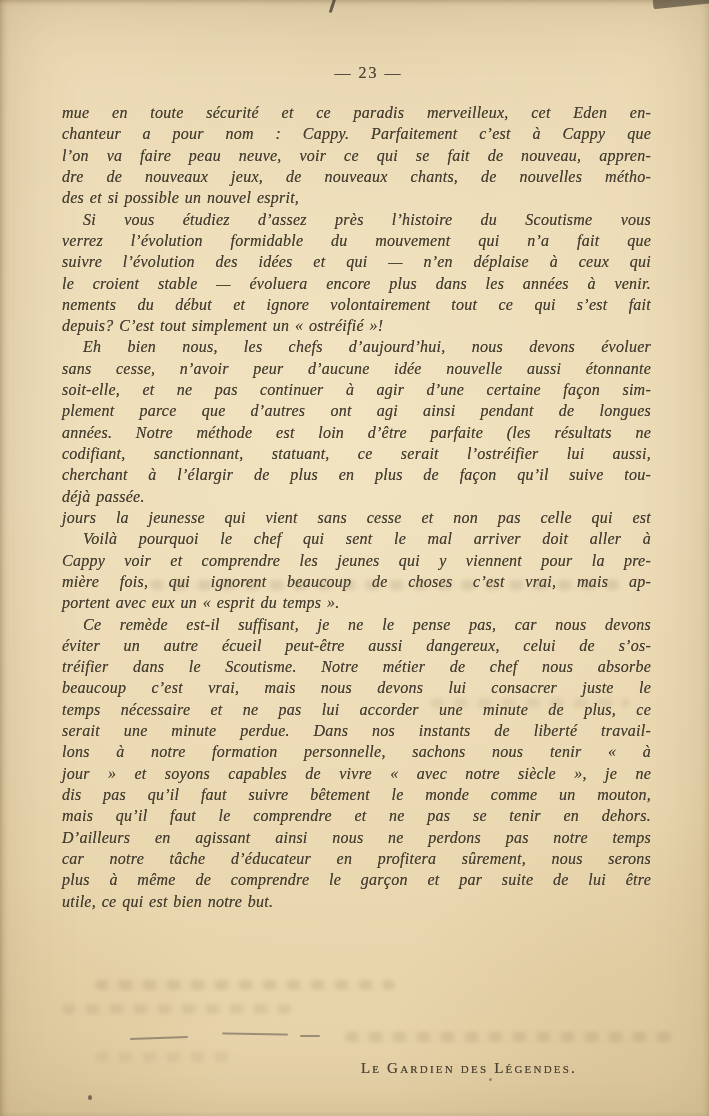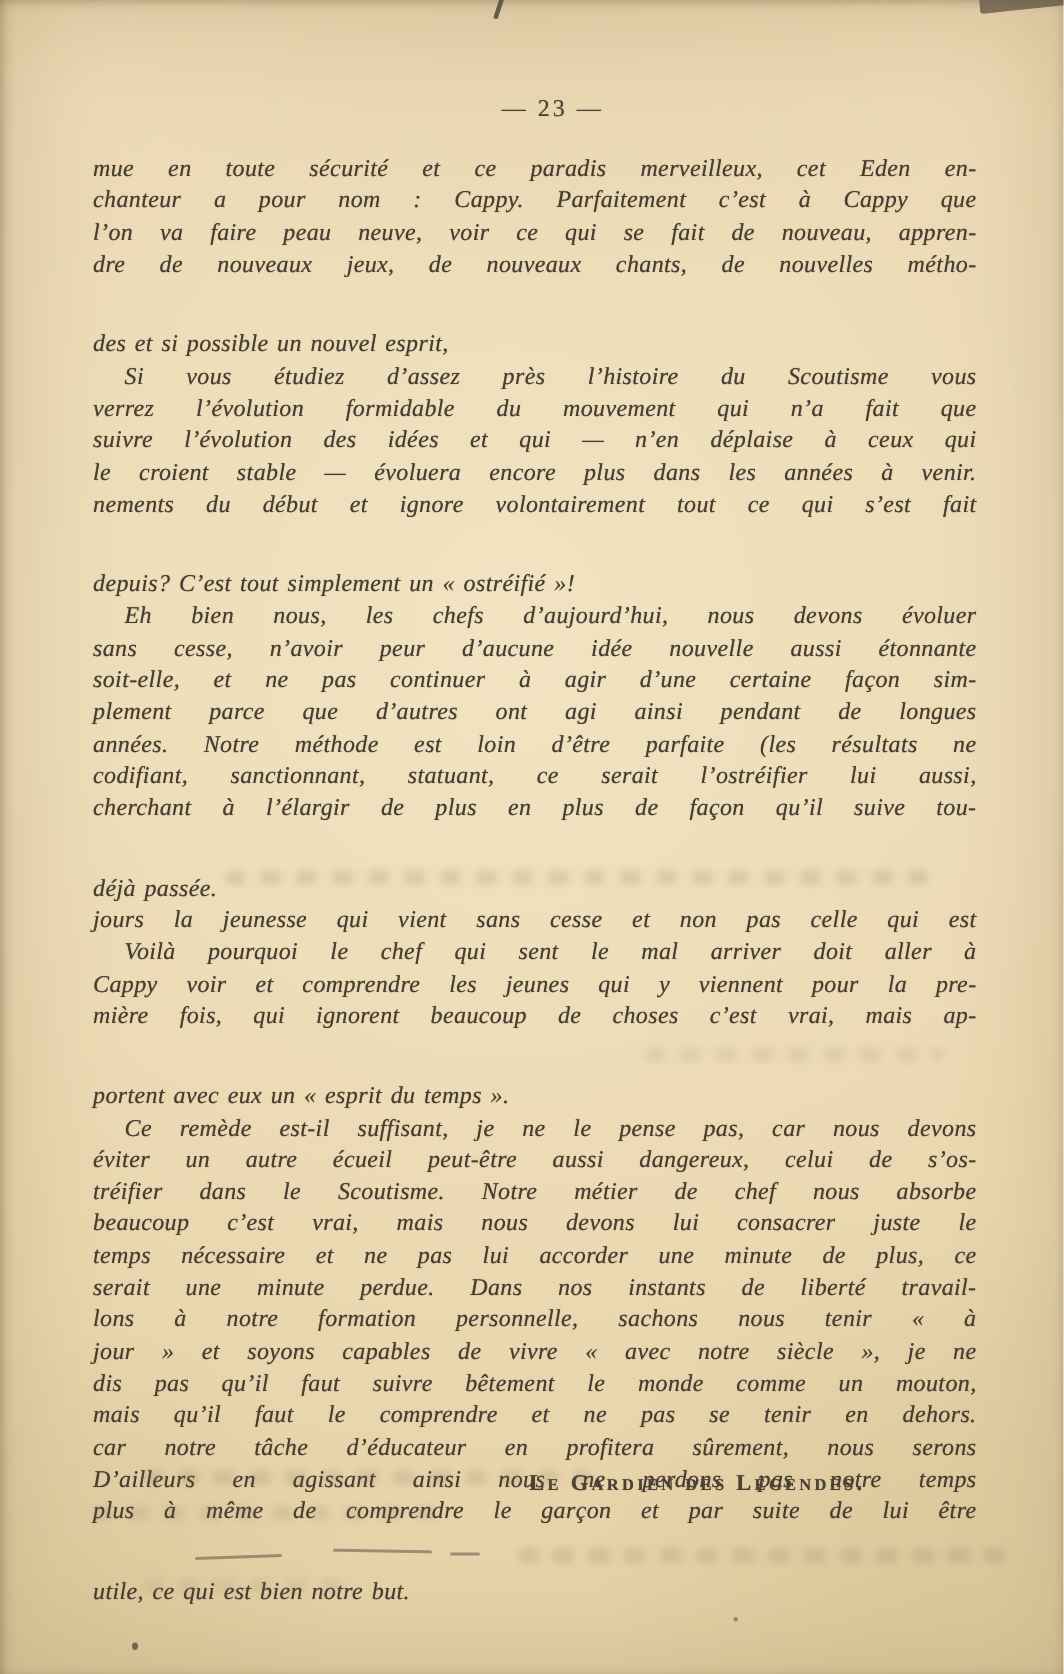--- a/index.html
+++ b/index.html
@@ -52,39 +52,37 @@
   .line {
     height: 21.32px;
     line-height: 21.32px;
     white-space: nowrap;
     text-align: justify;
     text-align-last: justify;
     font-style: italic;
   }
   .line.last {
     text-align-last: left;
-    margin-top: 32px;
   }
   .line.indent {
     text-indent: 21px;
   }
   .signature {
     position: absolute;
-    top: 981px;
+    top: 1060px;
     left: 62px;
     width: 589px;
     text-align: right;
     padding-right: 74px;
     box-sizing: border-box;
     font-size: 15px;
     font-variant: small-caps;
     letter-spacing: 2.2px;
     color: #4a4234;
     text-shadow: 0 0 0.6px rgba(74, 66, 52, 0.7);
-    font-weight: bold;
   }
   
   .corner-mark {
     position: absolute;
     top: -4px;
     right: -8px;
     width: 64px;
     height: 10px;
     background: #5e5341;
     transform: rotate(-6deg);
@@ -177,22 +175,22 @@
       <div class="line indent">Ce remède est-il suffisant, je ne le pense pas, car nous devons</div>
       <div class="line">éviter un autre écueil peut-être aussi dangereux, celui de s’os-</div>
       <div class="line">tréifier dans le Scoutisme. Notre métier de chef nous absorbe</div>
       <div class="line">beaucoup c’est vrai, mais nous devons lui consacrer juste le</div>
       <div class="line">temps nécessaire et ne pas lui accorder une minute de plus, ce</div>
       <div class="line">serait une minute perdue. Dans nos instants de liberté travail-</div>
       <div class="line">lons à notre formation personnelle, sachons nous tenir « à</div>
       <div class="line">jour » et soyons capables de vivre « avec notre siècle », je ne</div>
       <div class="line">dis pas qu’il faut suivre bêtement le monde comme un mouton,</div>
       <div class="line">mais qu’il faut le comprendre et ne pas se tenir en dehors.</div>
+      <div class="line">D’ailleurs en agissant ainsi nous ne perdons pas notre temps</div>
       <div class="line">car notre tâche d’éducateur en profitera sûrement, nous serons</div>
-      <div class="line">D’ailleurs en agissant ainsi nous ne perdons pas notre temps</div>
       <div class="line">plus à même de comprendre le garçon et par suite de lui être</div>
       <div class="line last">utile, ce qui est bien notre but.</div>
     </div>
 
   <div class="signature">Le Gardien des Légendes.</div>
 
   <div class="bleed b1"></div>
   <div class="bleed b2"></div>
   <div class="bleed b3"></div>
   <div class="bleed b4"></div>

